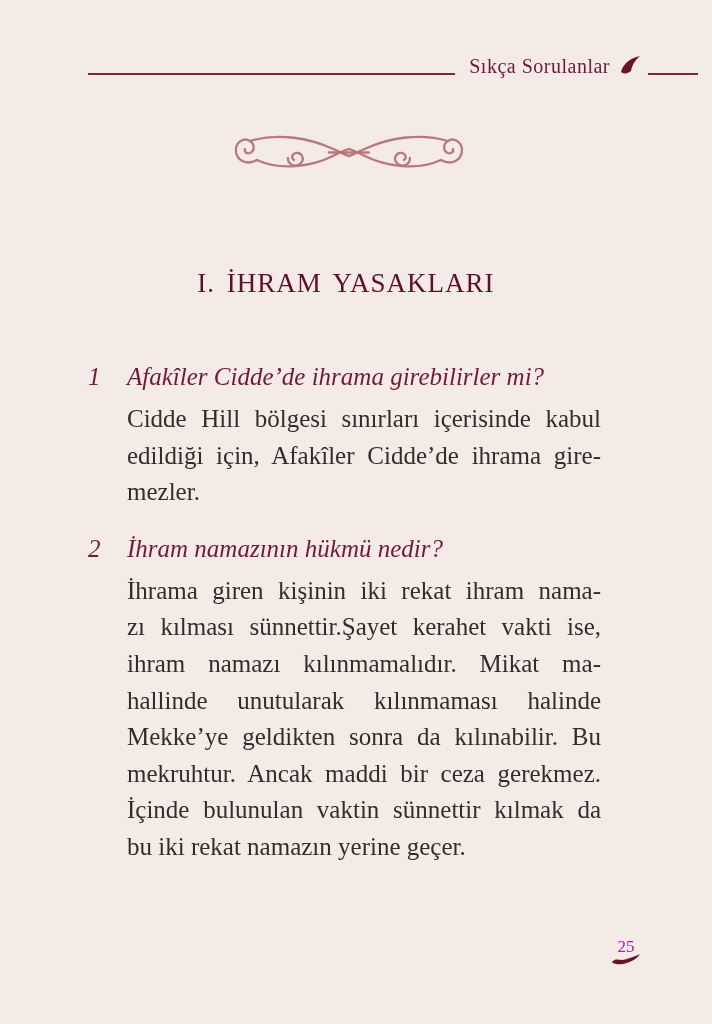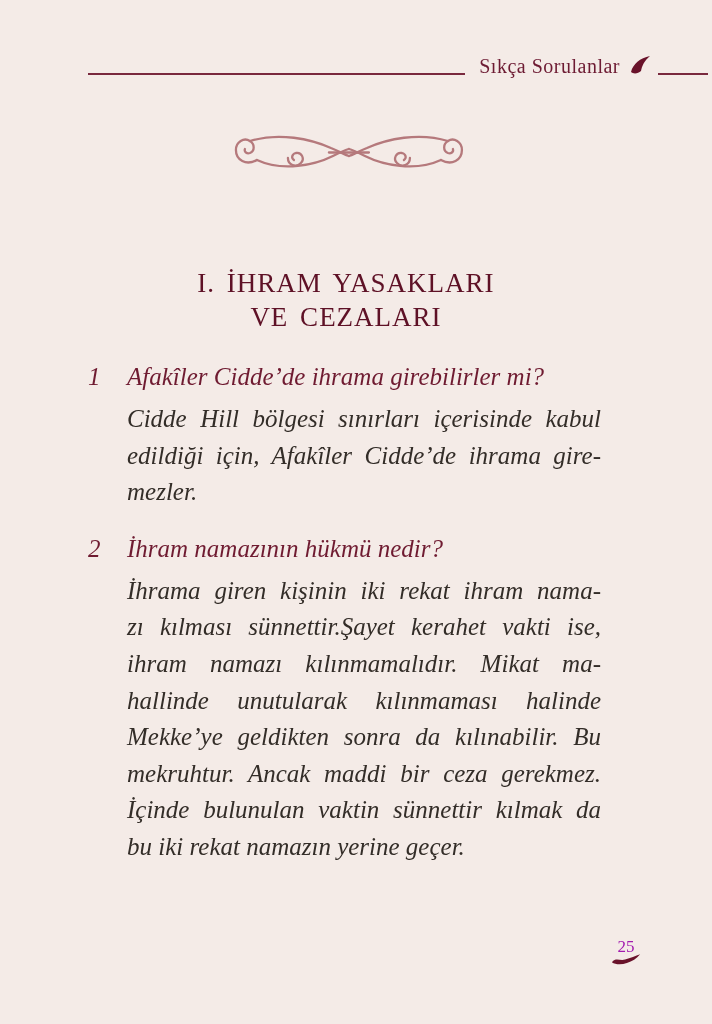--- a/index.html
+++ b/index.html
@@ -6,21 +6,21 @@
   body {
     width: 712px; height: 1024px;
     background: #f4ebe7;
     font-family: "Liberation Serif", serif;
     overflow: hidden;
   }
   .page { position: relative; width: 712px; height: 1024px; background: #f4ebe7; }
 
   
   .header {
-    position: absolute; top: 52px; left: 88px; right: 4px;
+    position: absolute; top: 52px; left: 88px; right: 14px;
     height: 26px; display: flex; align-items: flex-end;
   }
   .header .rule {
     height: 2px; background: #79293e;
     align-self: flex-end; margin-bottom: 3px;
   }
   .rule-left { flex: 1; }
   .rule-right { width: 50px; flex: none; }
   .header-label {
     font-size: 20px; color: #6d1b33; letter-spacing: 0.5px;
@@ -44,21 +44,21 @@
   .q-row {
     display: flex; font-style: italic; color: #6f1b31;
     font-size: 25px; line-height: 31px;
   }
   .q-num { width: 39px; flex: none; }
   .q-text { flex: 1; }
   .answer {
     margin: 9px 0 0 39px; width: 474px;
     color: #332d28; font-size: 25px; line-height: 36.6px;
   }
-  .jline { text-align: justify; text-align-last: justify; font-style: italic; }
+  .jline { text-align: justify; text-align-last: justify; }
   .jline.last { text-align-last: left; }
 
   
   .footer { position: absolute; top: 938px; right: 68px; width: 36px; text-align: center; }
   .page-num { font-size: 17px; color: #a21caf; display: block; line-height: 18px; }
   .footer svg { display: block; margin: -3px auto 0 auto; }
 </style>
 </head>
 <body>
 
@@ -83,21 +83,20 @@
         <path d="M26,29 C52,41 84,34 102,25 C110,21 114,19 118,18"></path>
         <path d="M57,27 C57,34 65,37 70,32 C74,28 71,21 65,22 C61,23 60,27 63,29"></path>
       </g>
       <use href="#oL" transform="translate(236,0) scale(-1,1)"></use>
       <path d="M98,21.5 L138,21.5"></path>
     </svg>
   </div>
 
   <div class="title">
     <div>I. İHRAM YASAKLARI</div>
-    <div>VE  CEZALARI</div>
   </div>
 
   <div class="qa-wrap">
 
     <div class="qa-item">
       <div class="q-row">
         <span class="q-num">1</span>
         <span class="q-text">Afakîler Cidde’de ihrama girebilirler mi?</span>
       </div>
       <div class="answer">

